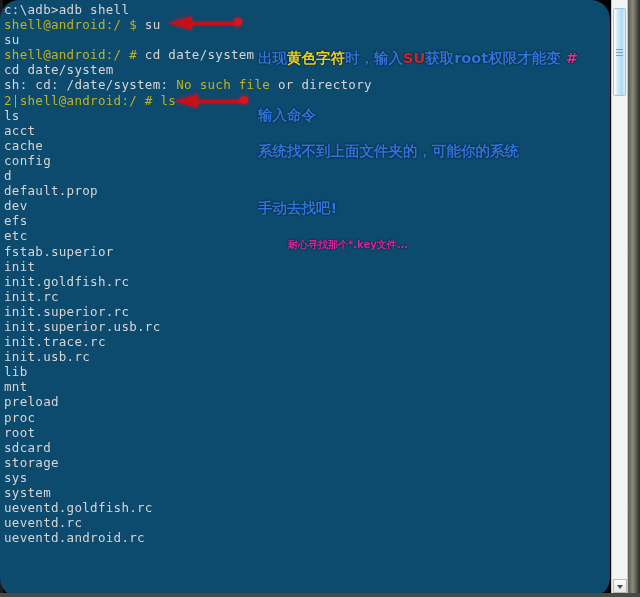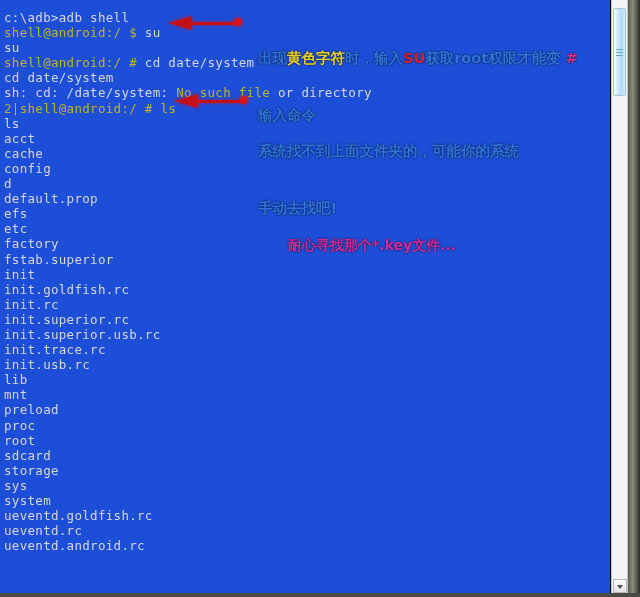--- a/index.html
+++ b/index.html
@@ -16,23 +16,24 @@
     font-family: "DejaVu Sans Mono", "Liberation Mono", monospace;
   }
 
   
   #console {
     position: absolute;
     left: 0;
     top: 0;
     width: 610px;
     height: 597px;
-    padding: 10px 0 0 4px;
-    box-sizing: border-box;
-    background: #1d4ed8;
+    padding: 2px 0 0 4px;
+    box-sizing: border-box;
+    background: #0c4a6e;
+    border-radius: 19px;
   }
   .line {
     height: 15.1px;
     line-height: 15.1px;
     font-size: 12.5px;
     letter-spacing: 0.3px;
     white-space: pre;
     color: #d8d8d8;
   }
   .w   { color: #d6d6d6; }
@@ -46,21 +47,21 @@
     white-space: pre;
     text-shadow: 0 0 2px rgba(0,0,0,0.9);
   }
   .a-blue      { color: #2f74db; }
   .a-yellow    { color: #e8d024; }
   .a-red       { color: #d8202c; }
   .a-pink      { color: #e0338f; }
 
   #anno1 { left: 258px; top: 11px;  font-size: 14.5px; line-height: 19px; }
   #anno2 { left: 258px; top: 104px; font-size: 14.5px; line-height: 19px; }
-  #anno3 { left: 288px; top: 236px; font-size: 14px;   line-height: 18px; color:#cf2a9e; }
+  #anno3 { left: 288px; top: 236px; font-size: 10px;   line-height: 18px; color:#cf2a9e; }
 
   
   .arrow {
     position: absolute;
     height: 18px;
   }
   .arrow .shaft {
     position: absolute;
     left: 22px;
     top: 8px;
@@ -182,23 +183,23 @@
       <div class="line"><span class="y">shell@android:/ #</span><span class="w"> cd date/system</span></div>
       <div class="line"><span class="w">cd date/system</span></div>
       <div class="line"><span class="w">sh: cd: /date/system: </span><span class="y">No such file</span><span class="w"> or directory</span></div>
       <div class="line"><span class="y">2|shell@android:/ #</span><span class="w"> </span><span class="y">ls</span></div>
       <div class="line"><span class="w">ls</span></div>
       <div class="line"><span class="w">acct</span></div>
       <div class="line"><span class="w">cache</span></div>
       <div class="line"><span class="w">config</span></div>
       <div class="line"><span class="w">d</span></div>
       <div class="line"><span class="w">default.prop</span></div>
+      <div class="line"><span class="w">dev</span></div>
       <div class="line"><span class="w">efs</span></div>
       <div class="line"><span class="w">etc</span></div>
-      <div class="line"><span class="w">factory</span></div>
       <div class="line"><span class="w">fstab.superior</span></div>
       <div class="line"><span class="w">init</span></div>
       <div class="line"><span class="w">init.goldfish.rc</span></div>
       <div class="line"><span class="w">init.rc</span></div>
       <div class="line"><span class="w">init.superior.rc</span></div>
       <div class="line"><span class="w">init.superior.usb.rc</span></div>
       <div class="line"><span class="w">init.trace.rc</span></div>
       <div class="line"><span class="w">init.usb.rc</span></div>
       <div class="line"><span class="w">lib</span></div>
       <div class="line"><span class="w">mnt</span></div>

